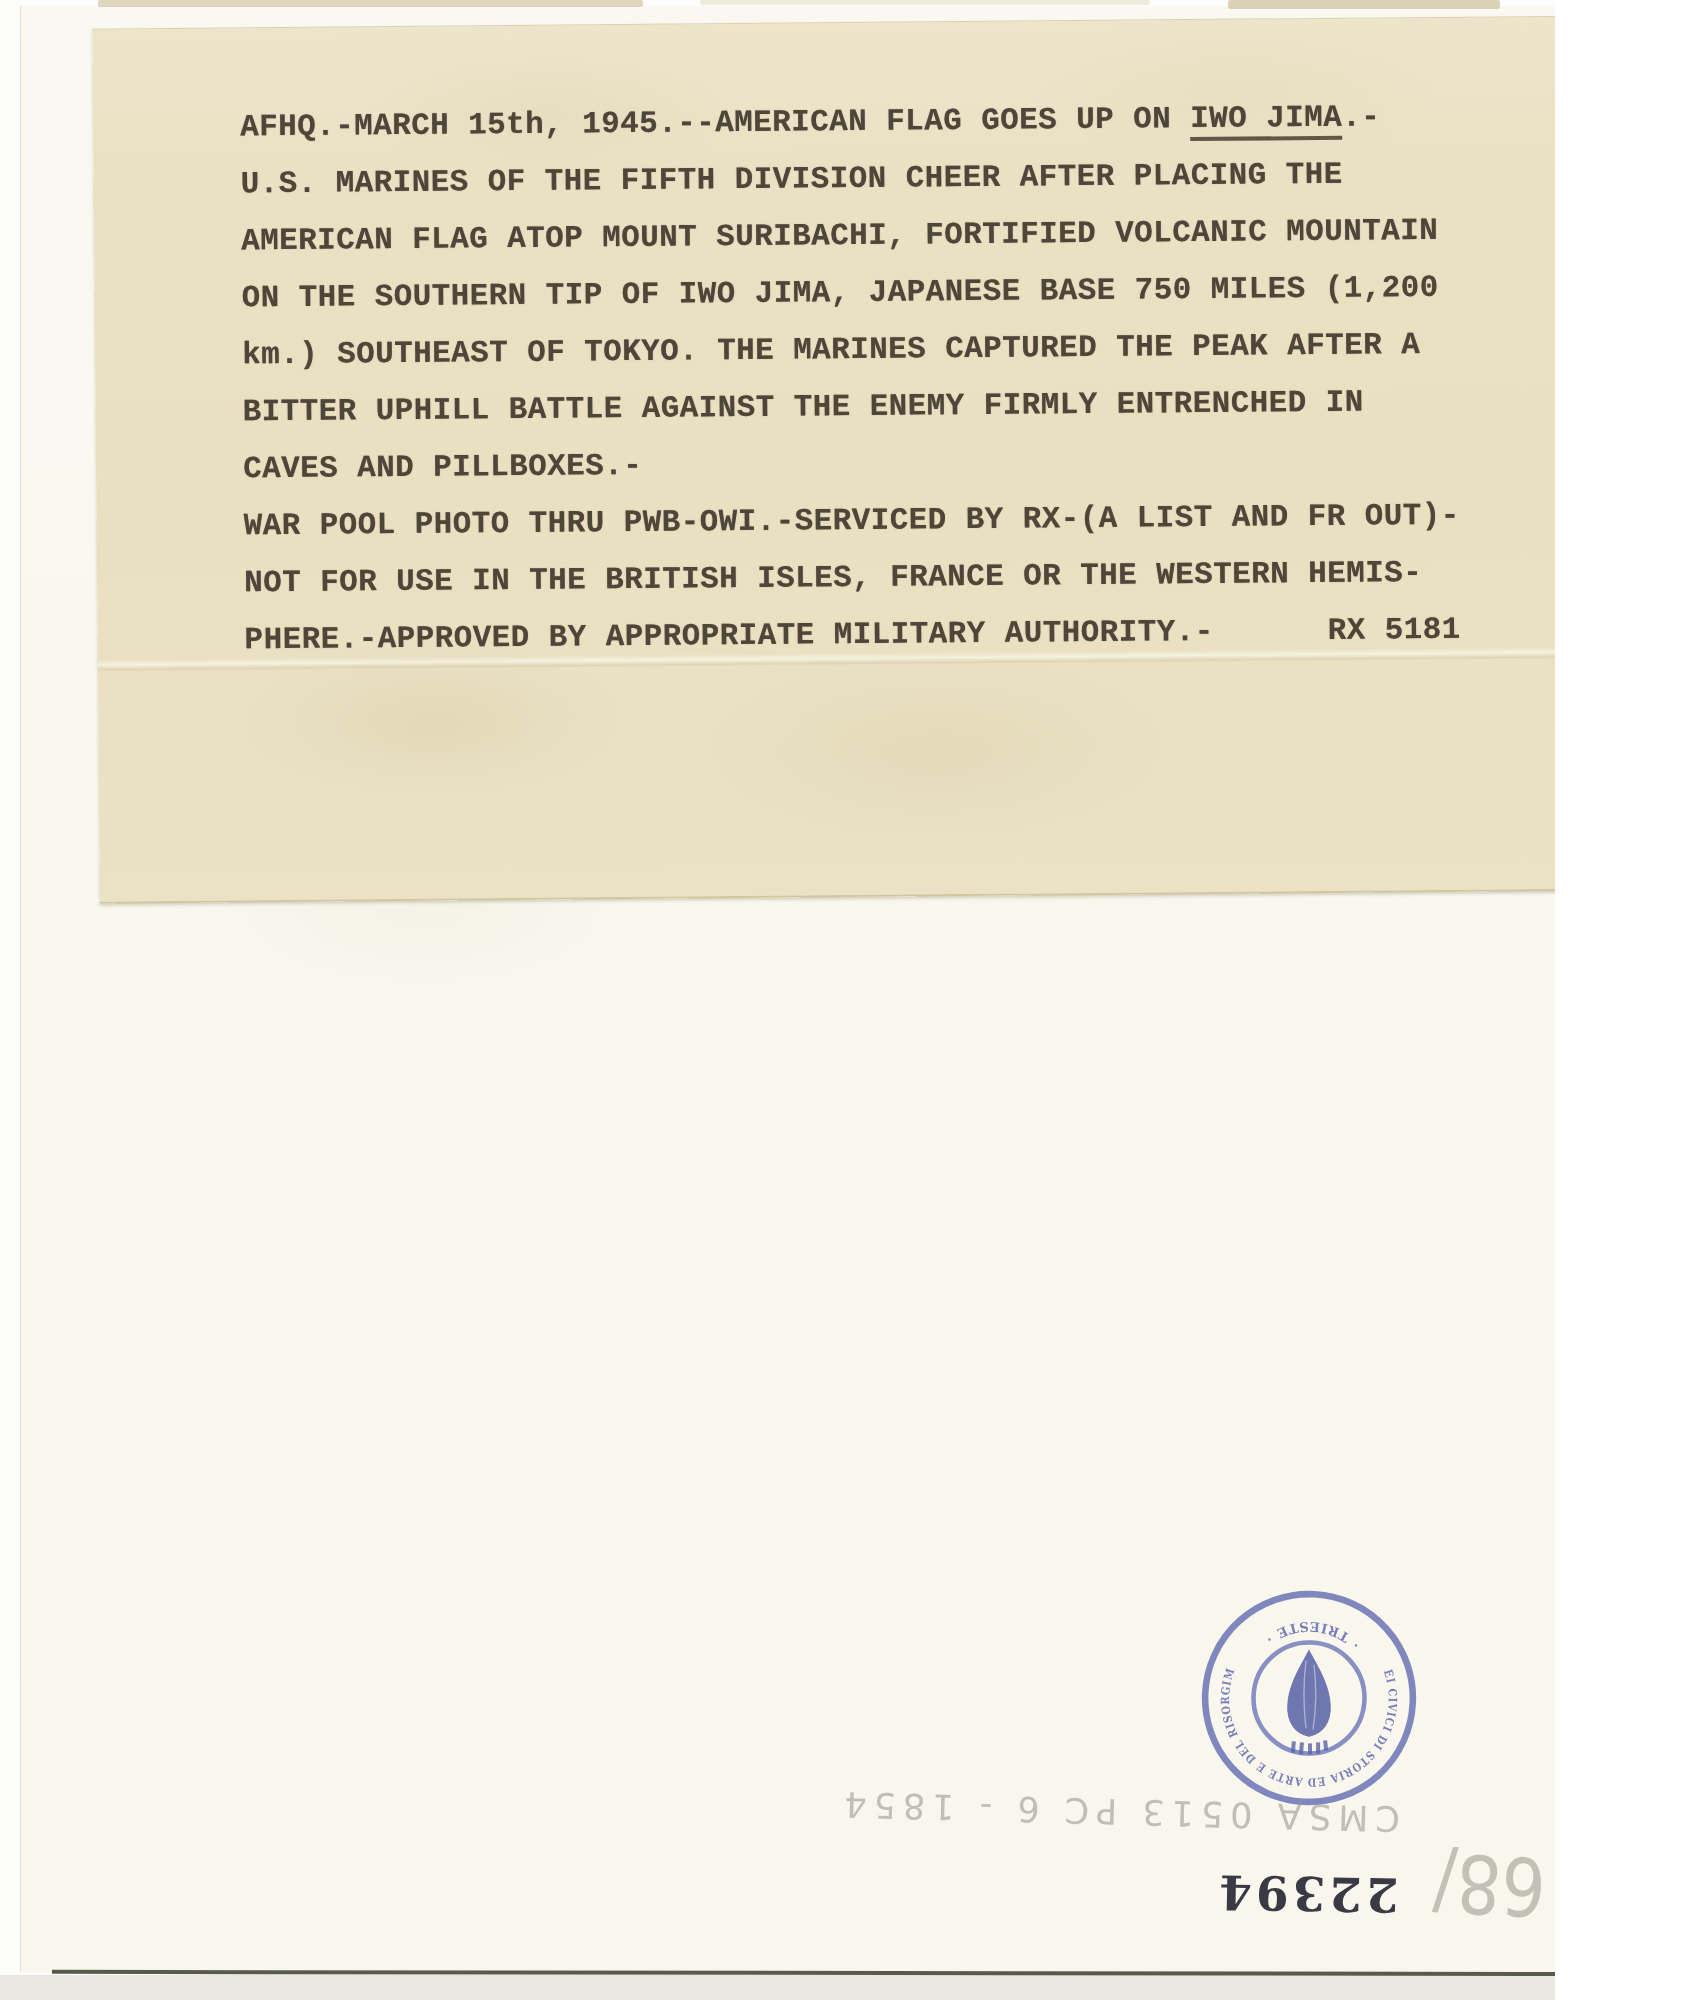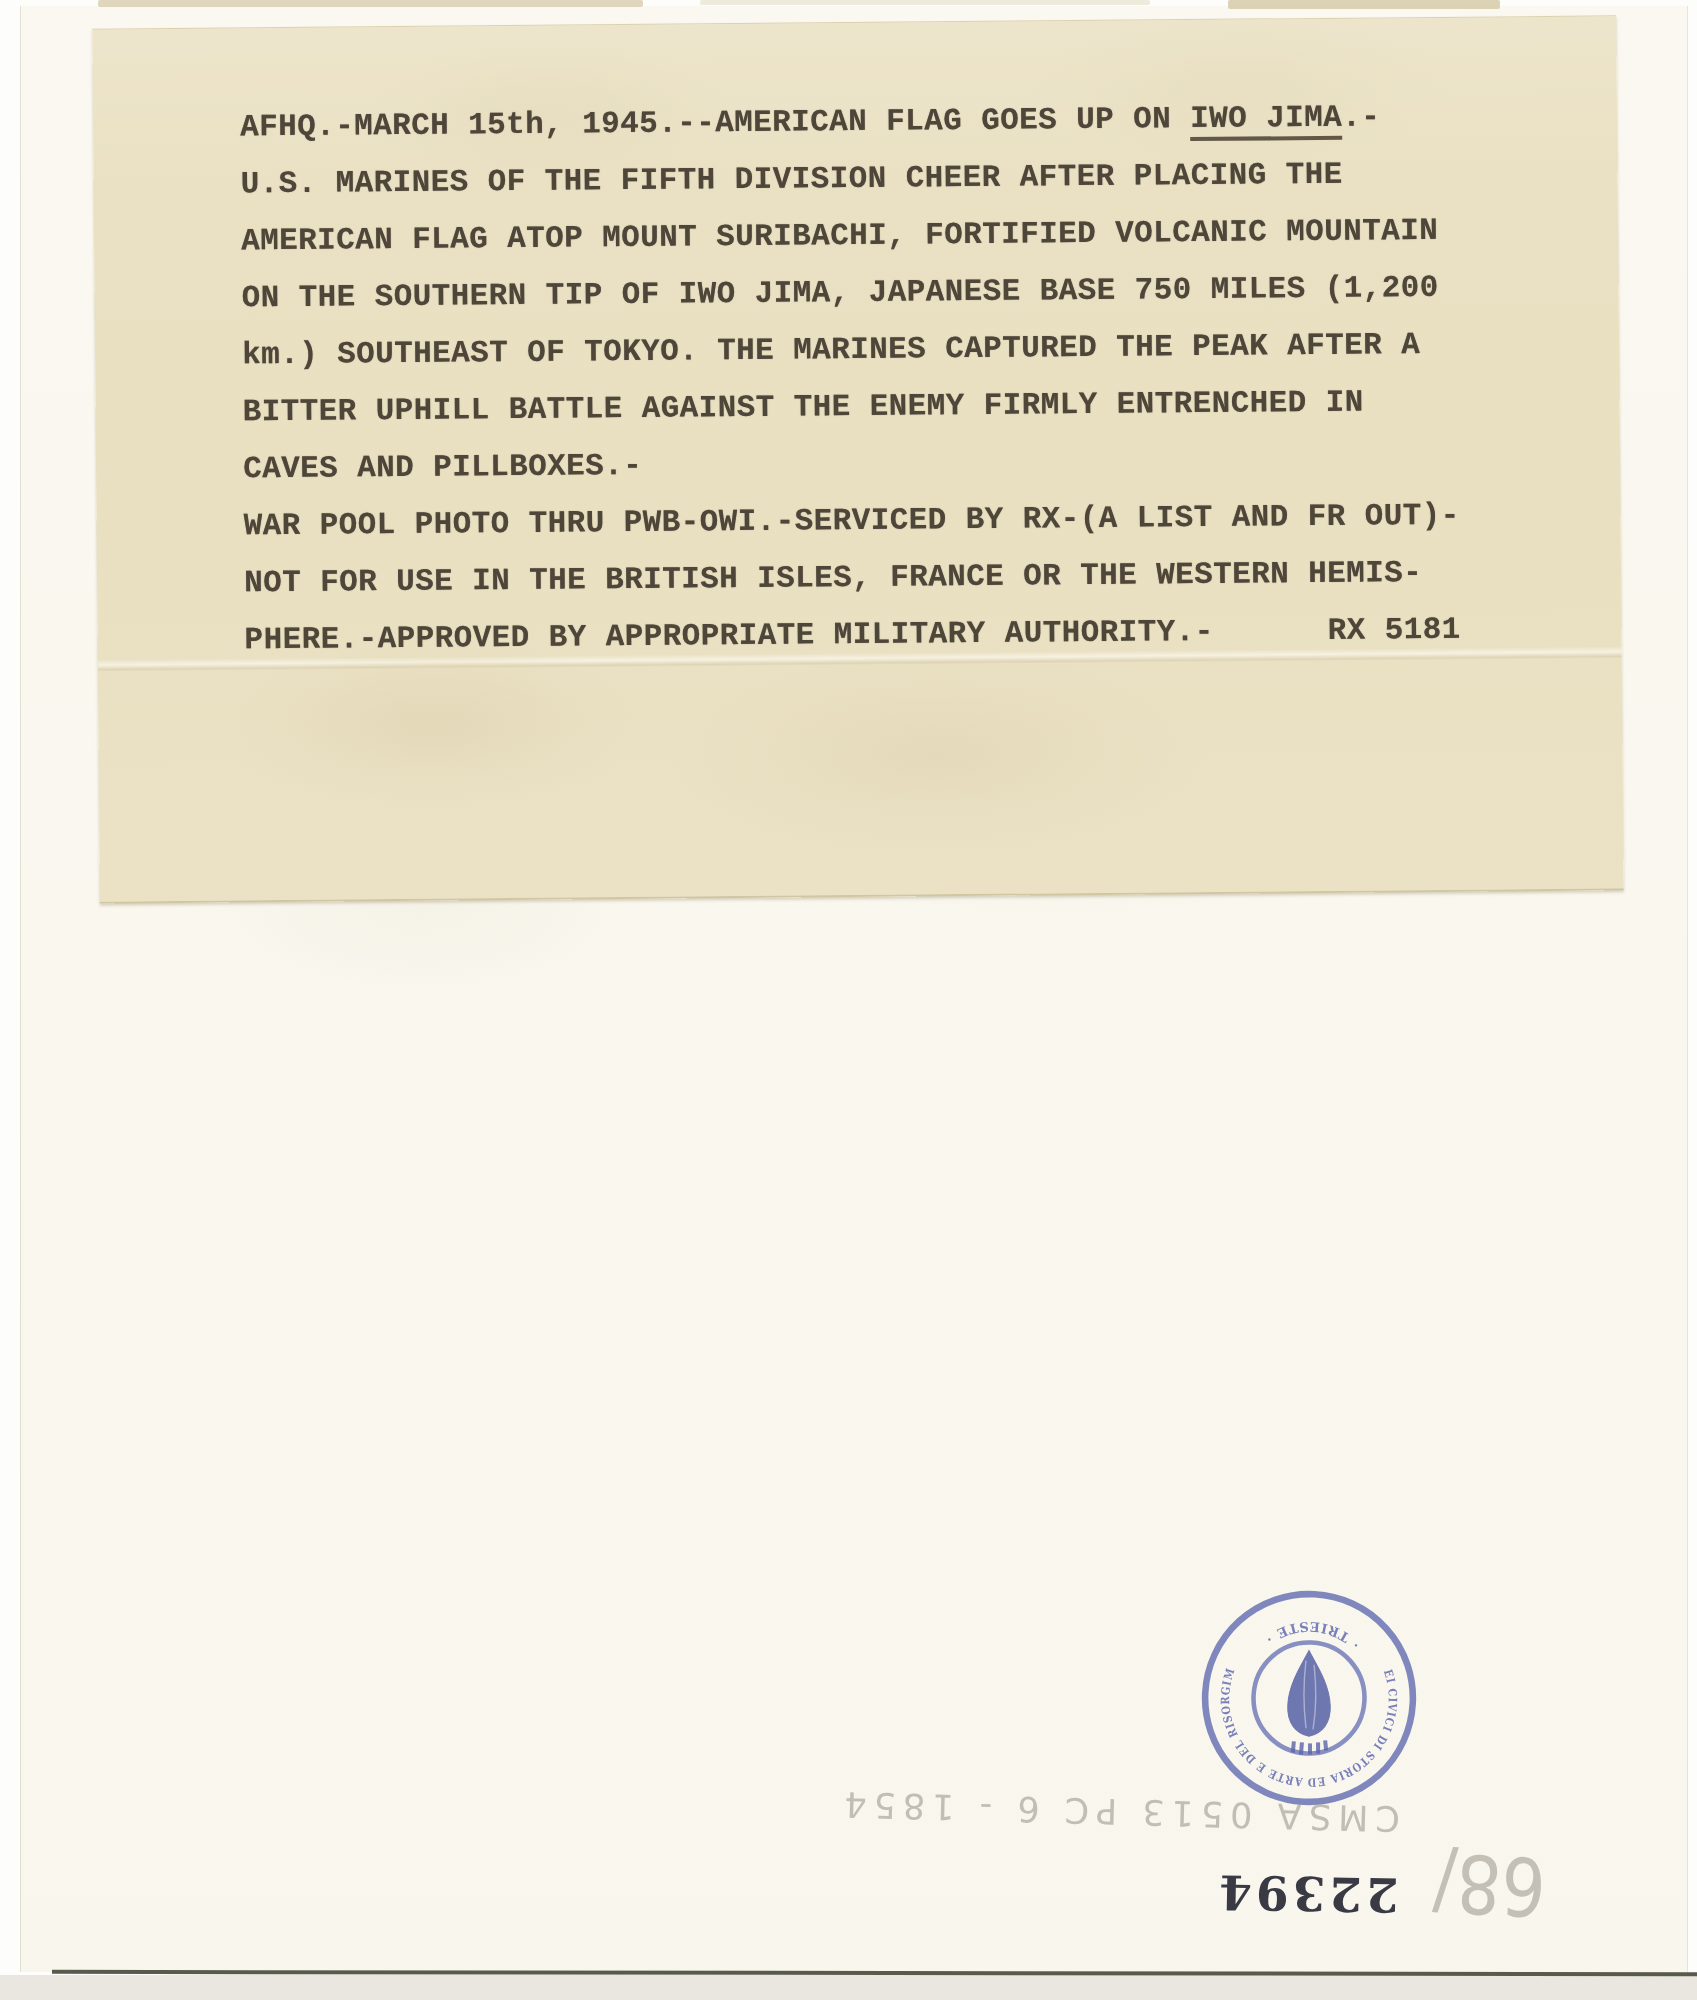--- a/index.html
+++ b/index.html
@@ -1,16 +1,16 @@
 <!DOCTYPE html>
 <html><head>
 <meta charset="utf-8">
 <style>
   html,body{margin:0;padding:0;background:#ffffff;}
-  .scan{position:relative;width:1697px;height:2000px;background:#fdfdfb;overflow:hidden;
+  .scan{position:relative;width:1555px;height:2000px;background:#fdfdfb;overflow:hidden;
         font-family:"Liberation Sans",sans-serif;}
 
   
   .photo-back{position:absolute;left:20px;top:6px;width:1666px;height:1966px;
       background:linear-gradient(180deg,#faf8f1 0%,#f9f7ee 45%,#f8f6ed 100%);
       border-left:1px solid rgba(190,185,165,.38);
       border-right:1px solid rgba(190,185,165,.30);}
   .photo-back::after{content:"";position:absolute;inset:0;
       background:
         radial-gradient(420px 160px at 33% 34%, rgba(214,204,178,.14), rgba(214,204,178,0) 70%),

